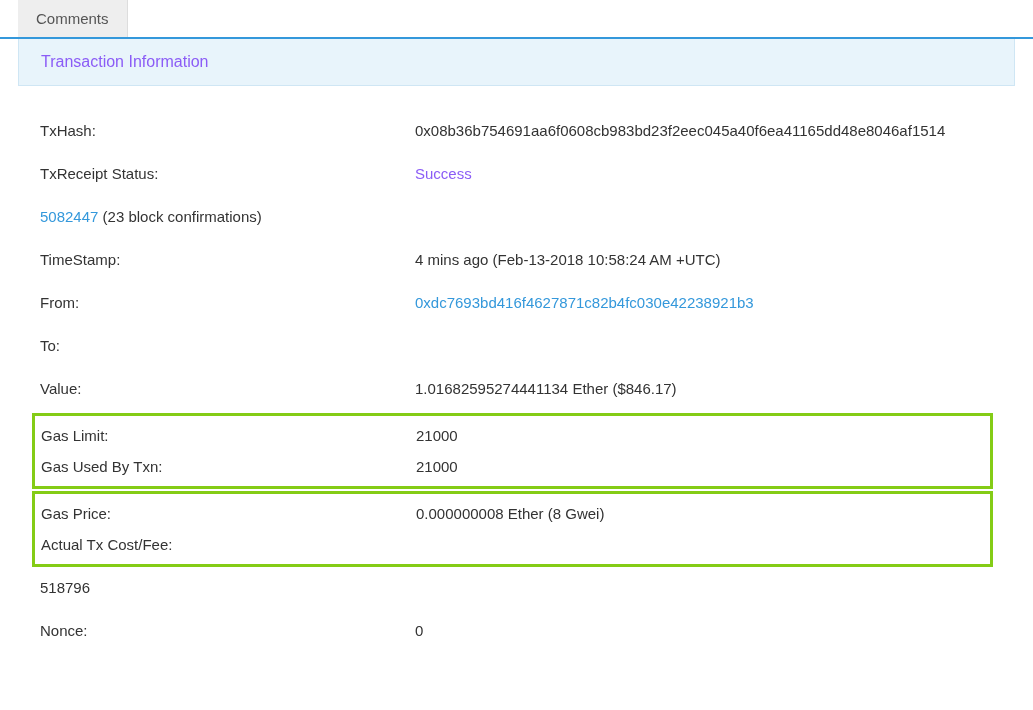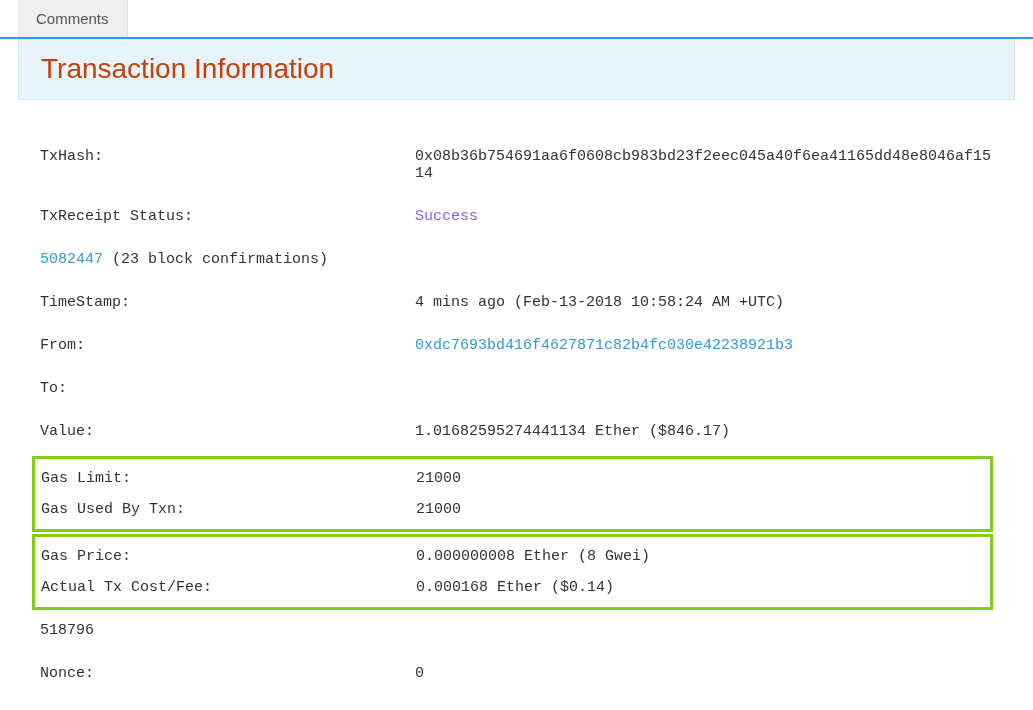--- a/index.html
+++ b/index.html
@@ -25,29 +25,28 @@
     }
     .tab.active {
       background: #3498db;
       color: #fff;
     }
     .panel-header {
       background: #e8f4fb;
       border: 1px solid #cfe6f4;
       border-top: none;
       padding: 14px 22px;
-      color: #c2410c;
-      font-size: 28px;
+      color: #8b5cf6;
+      font-size: 16px;
       font-weight: 400;
       margin: 0 18px;
     }
     .panel-body {
       padding: 26px 22px 10px 22px;
-      margin: 12px 18px;
-      font-family: Liberation Mono, monospace;
+      margin: 0 18px;
     }
     .row {
       display: flex;
       align-items: baseline;
       padding: 10px 0;
       margin-bottom: 6px;
       font-size: 15px;
       color: #333;
     }
     .row .label {
@@ -125,21 +124,20 @@
     </div>
   </div>
 
   <div class="highlight-box">
     <div class="row">
       <div class="label">Gas Price:</div>
       <div class="value">0.000000008 Ether (8 Gwei)</div>
     </div>
     <div class="row">
       <div class="label">Actual Tx Cost/Fee:</div>
-      <div class="value">0.000168 Ether ($0.14)</div>
     </div>
   </div>
 
   <div class="row">
     <div class="value">518796</div>
   </div>
 
   <div class="row">
     <div class="label">Nonce:</div>
     <div class="value">0</div>

